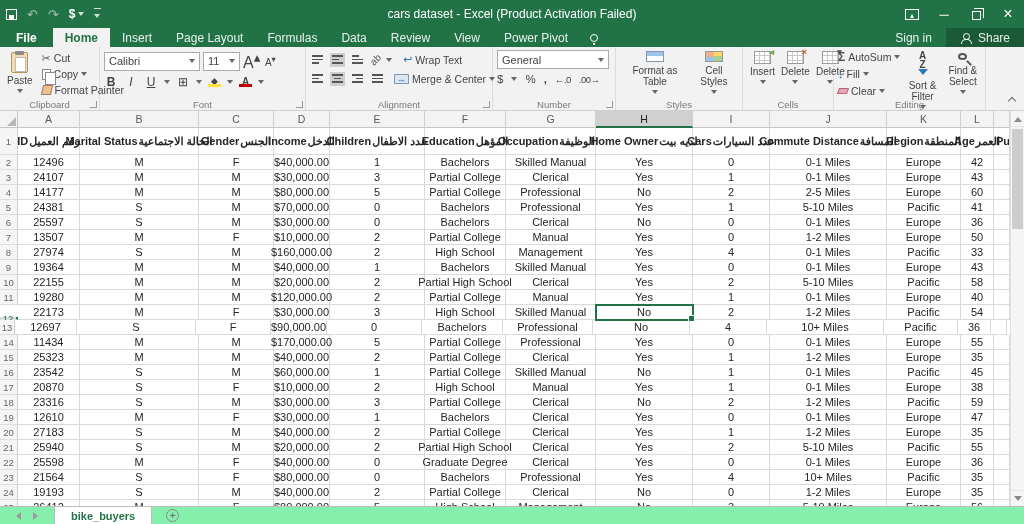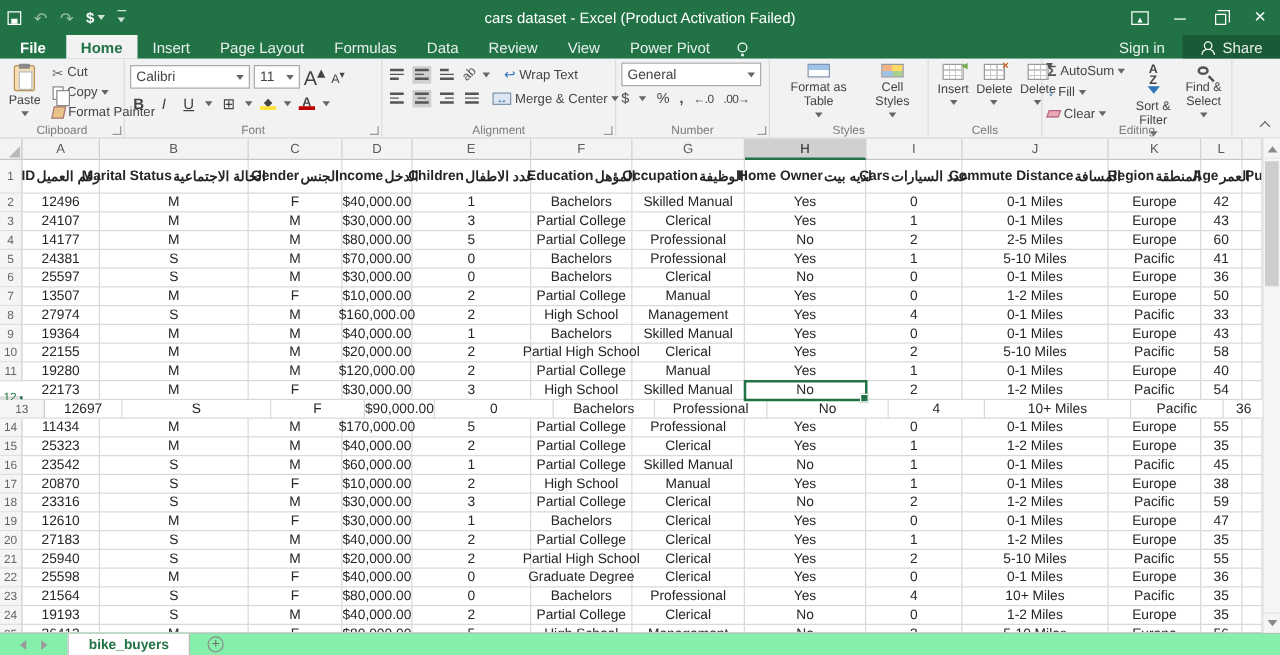--- a/index.html
+++ b/index.html
@@ -647,21 +647,21 @@
           <div class="cell" style="width: 81px;">High School</div>
           <div class="cell" style="width: 90px;">Skilled Manual</div>
           <div class="cell sel" style="width: 97px;">No</div>
           <div class="cell" style="width: 77px;">2</div>
           <div class="cell" style="width: 117px;">1-2 Miles</div>
           <div class="cell" style="width: 74px;">Pacific</div>
           <div class="cell" style="width: 33px;">54</div>
           <div class="cell" style="width: 16px;"></div>
         </div>
         <div class="grow">
-          <div class="rn" style="width: 36px;">13</div>
+          <div class="rn" style="width: 15px;">13</div>
           <div class="cell" style="width: 62px;">12697</div>
           <div class="cell" style="width: 119px;">S</div>
           <div class="cell" style="width: 75px;">F</div>
           <div class="cell" style="width: 56px;">$90,000.00</div>
           <div class="cell" style="width: 95px;">0</div>
           <div class="cell" style="width: 81px;">Bachelors</div>
           <div class="cell" style="width: 90px;">Professional</div>
           <div class="cell" style="width: 97px;">No</div>
           <div class="cell" style="width: 77px;">4</div>
           <div class="cell" style="width: 117px;">10+ Miles</div>

